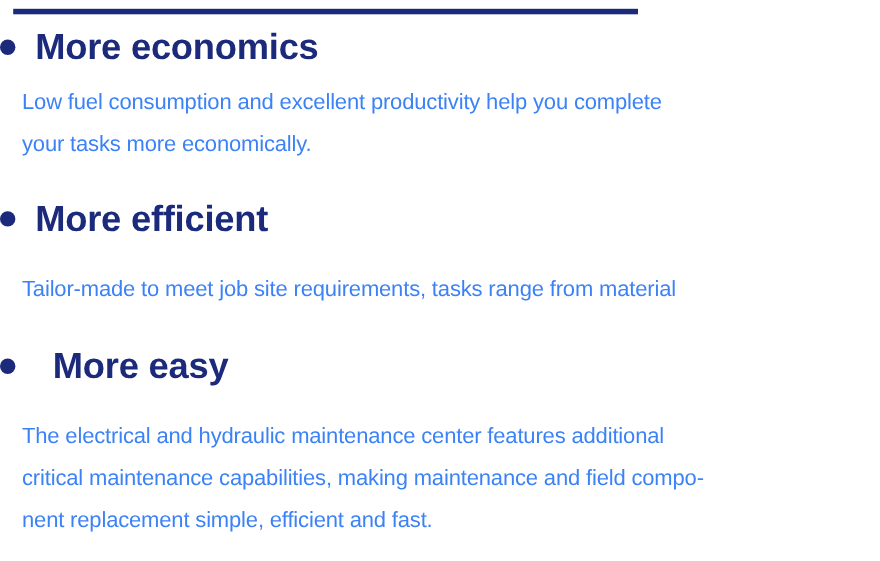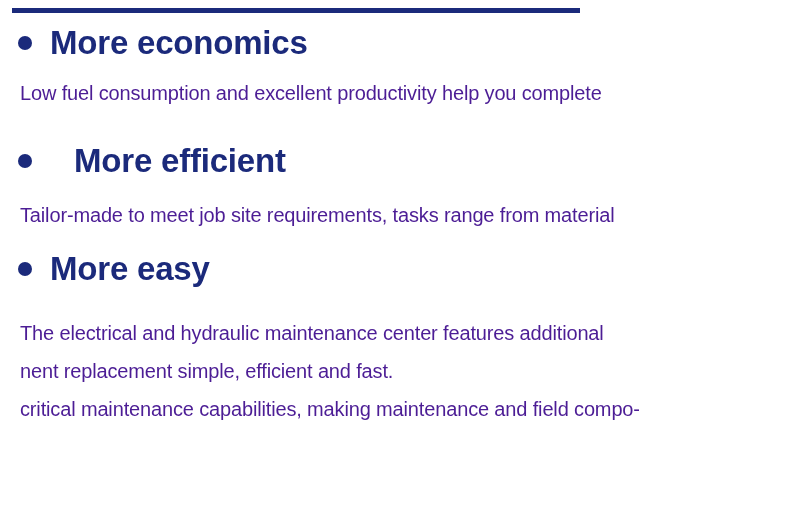--- a/index.html
+++ b/index.html
@@ -40,21 +40,20 @@
   }
 
   .section {
     position: relative;
   }
 
   
   .heading {
     display: flex;
     align-items: center;
-    padding-left: 18px;
     margin: 0;
   }
   .bullet {
     width: 14px;
     height: 14px;
     border-radius: 50%;
     background: #1b2a7b;
     flex: 0 0 auto;
     display: block;
   }
@@ -67,72 +66,73 @@
     margin-left: 18px;
     white-space: nowrap;
   }
 
   .body-text {
     margin: 0;
     padding-left: 20px;
     padding-right: 30px;
     font-size: 20px;
     line-height: 38px;
-    color: #4c1d95;
+    color: #3b82f6;
     letter-spacing: -0.15px;
     max-width: 740px;
   }
 
   
   .sec-economics .heading { margin-top: 0px; }
   .sec-economics .body-text { margin-top: 10px; }
 
-  .sec-efficient .heading { margin-top: 28px; gap: 24px; }
-  .sec-efficient .body-text { margin-top: 14px; }
+  .sec-efficient .heading { margin-top: 28px; }
+  .sec-efficient .body-text { margin-top: 24px; }
 
-  .sec-easy .heading { margin-top: 14px; }
+  .sec-easy .heading { margin-top: 30px; gap: 16px; }
   .sec-easy .body-text { margin-top: 24px; }
 
   .line { display: block; }
 </style>
 </head>
 <body>
 
 <div class="page">
 
   <div class="top-rule"></div>
 
   <div class="content">
 
     <div class="section sec-economics">
       <div class="heading">
         <span class="bullet"></span>
         <span class="heading-text">More economics</span>
       </div>
       <p class="body-text">
         <span class="line">Low fuel consumption and excellent productivity help you complete</span>
+        <span class="line">your tasks more economically.</span>
       </p>
     </div>
 
     <div class="section sec-efficient">
       <div class="heading">
         <span class="bullet"></span>
         <span class="heading-text">More efficient</span>
       </div>
       <p class="body-text">
         <span class="line">Tailor-made to meet job site requirements, tasks range from material</span>
       </p>
     </div>
 
     <div class="section sec-easy">
       <div class="heading">
         <span class="bullet"></span>
         <span class="heading-text">More easy</span>
       </div>
       <p class="body-text">
         <span class="line">The electrical and hydraulic maintenance center features additional</span>
+        <span class="line">critical maintenance capabilities, making maintenance and field compo-</span>
         <span class="line">nent replacement simple, efficient and fast.</span>
-        <span class="line">critical maintenance capabilities, making maintenance and field compo-</span>
       </p>
     </div>
 
   </div>
 </div>
 
 </body></html>

